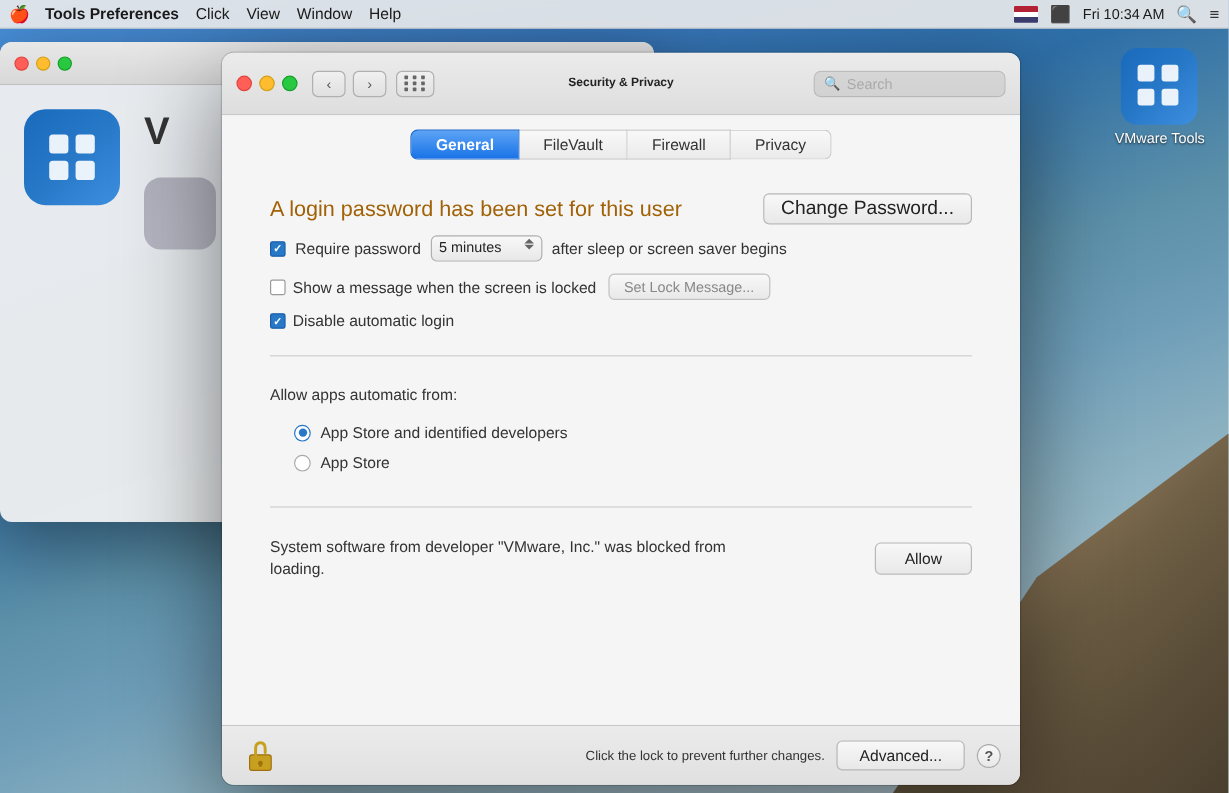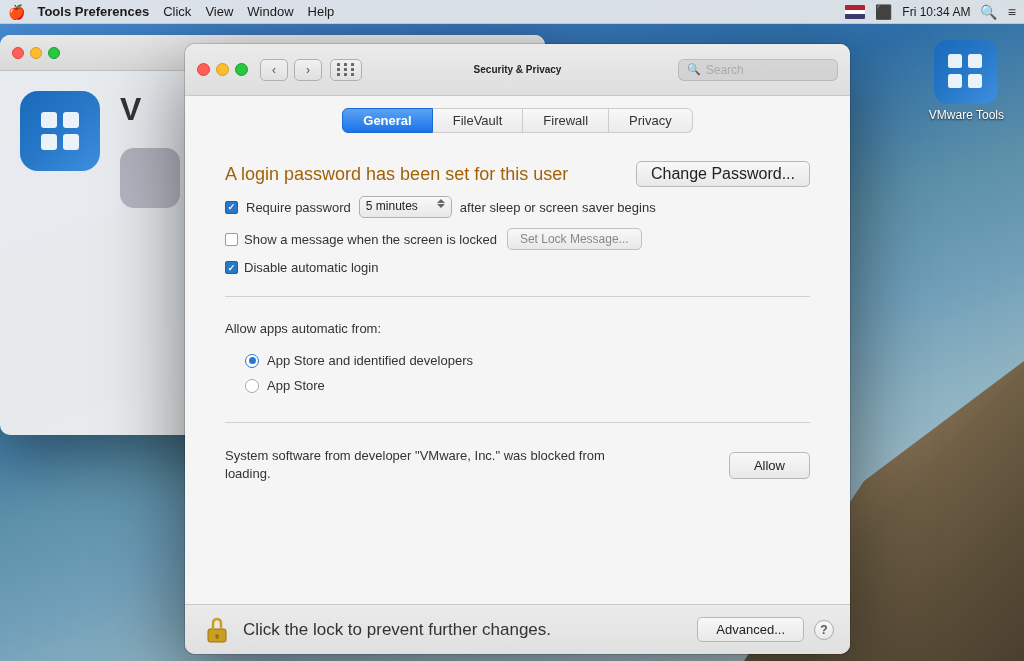--- a/index.html
+++ b/index.html
@@ -561,23 +561,24 @@
       align-items: center;
       justify-content: center;
     }
 
     .lock-svg {
       width: 24px;
       height: 28px;
     }
 
     .lock-text {
-      font-size: 17px;
+      font-size: 11px;
       color: #333;
       flex: 1;
+      text-align: right;
     }
 
     .advanced-btn {
       background: linear-gradient(to bottom, #f8f8f8, #e8e8e8);
       border: 1px solid #b8b8b8;
       border-radius: 5px;
       padding: 4px 18px;
       font-size: 13px;
       color: #222;
       cursor: pointer;

